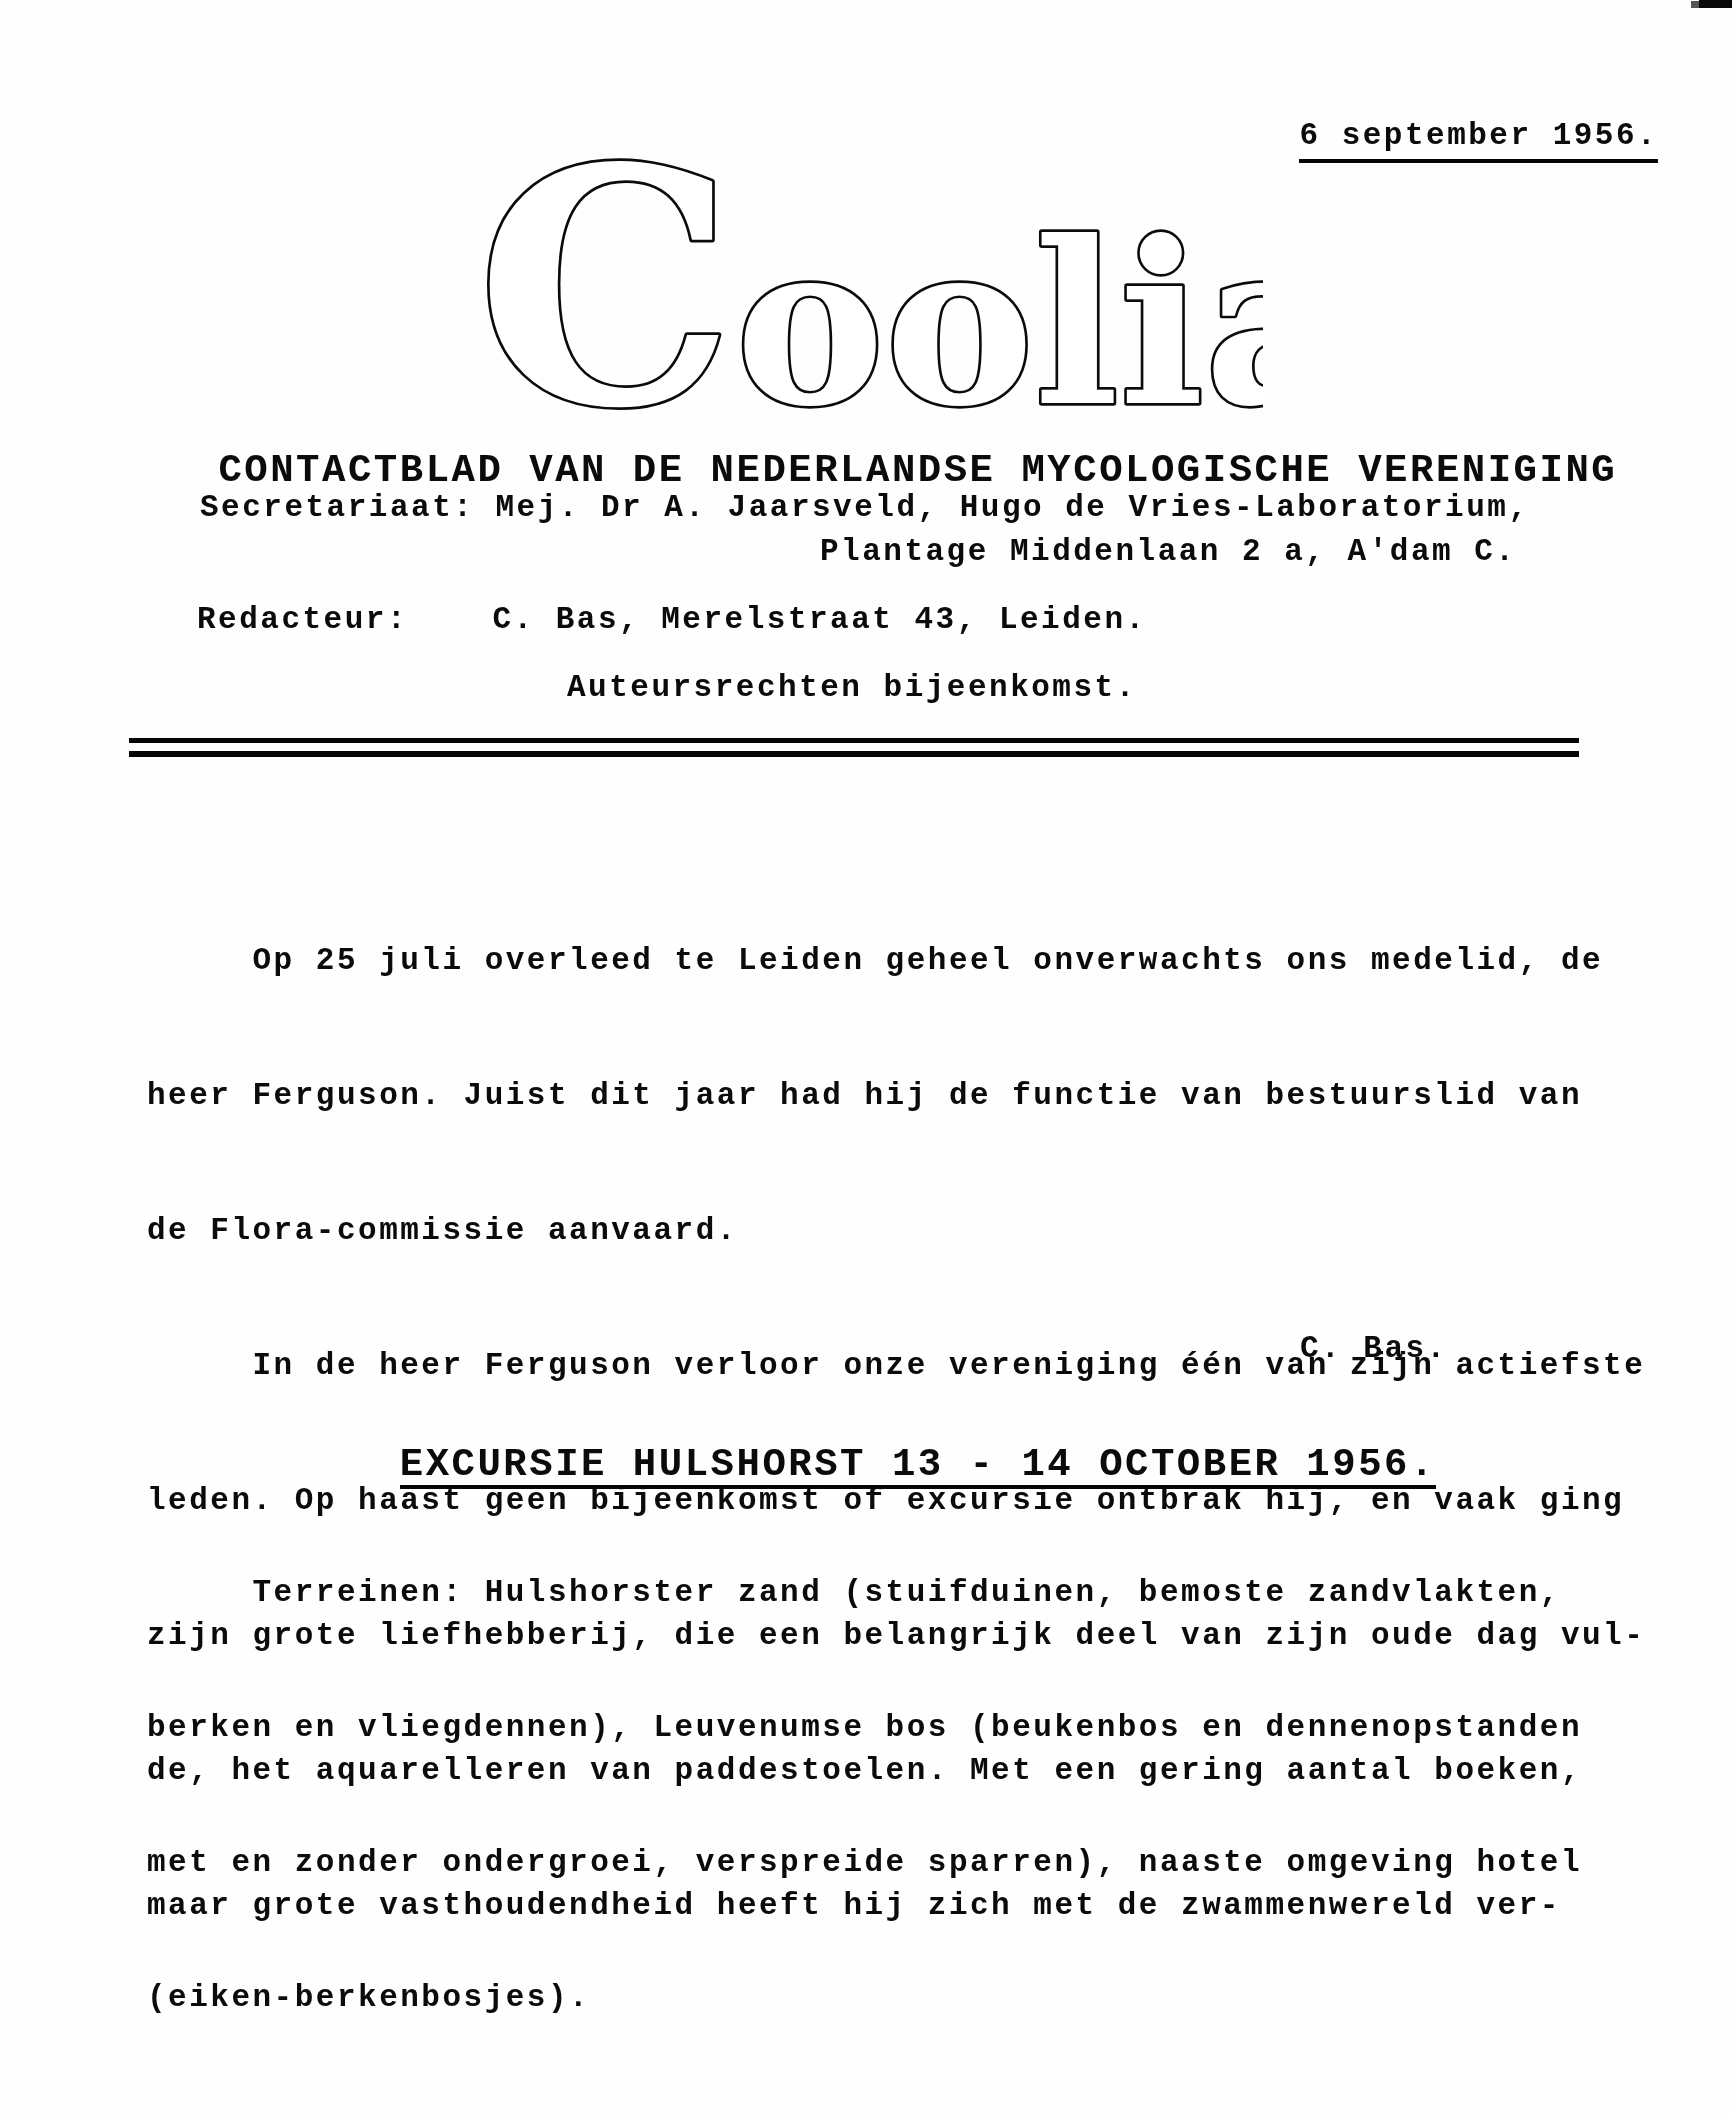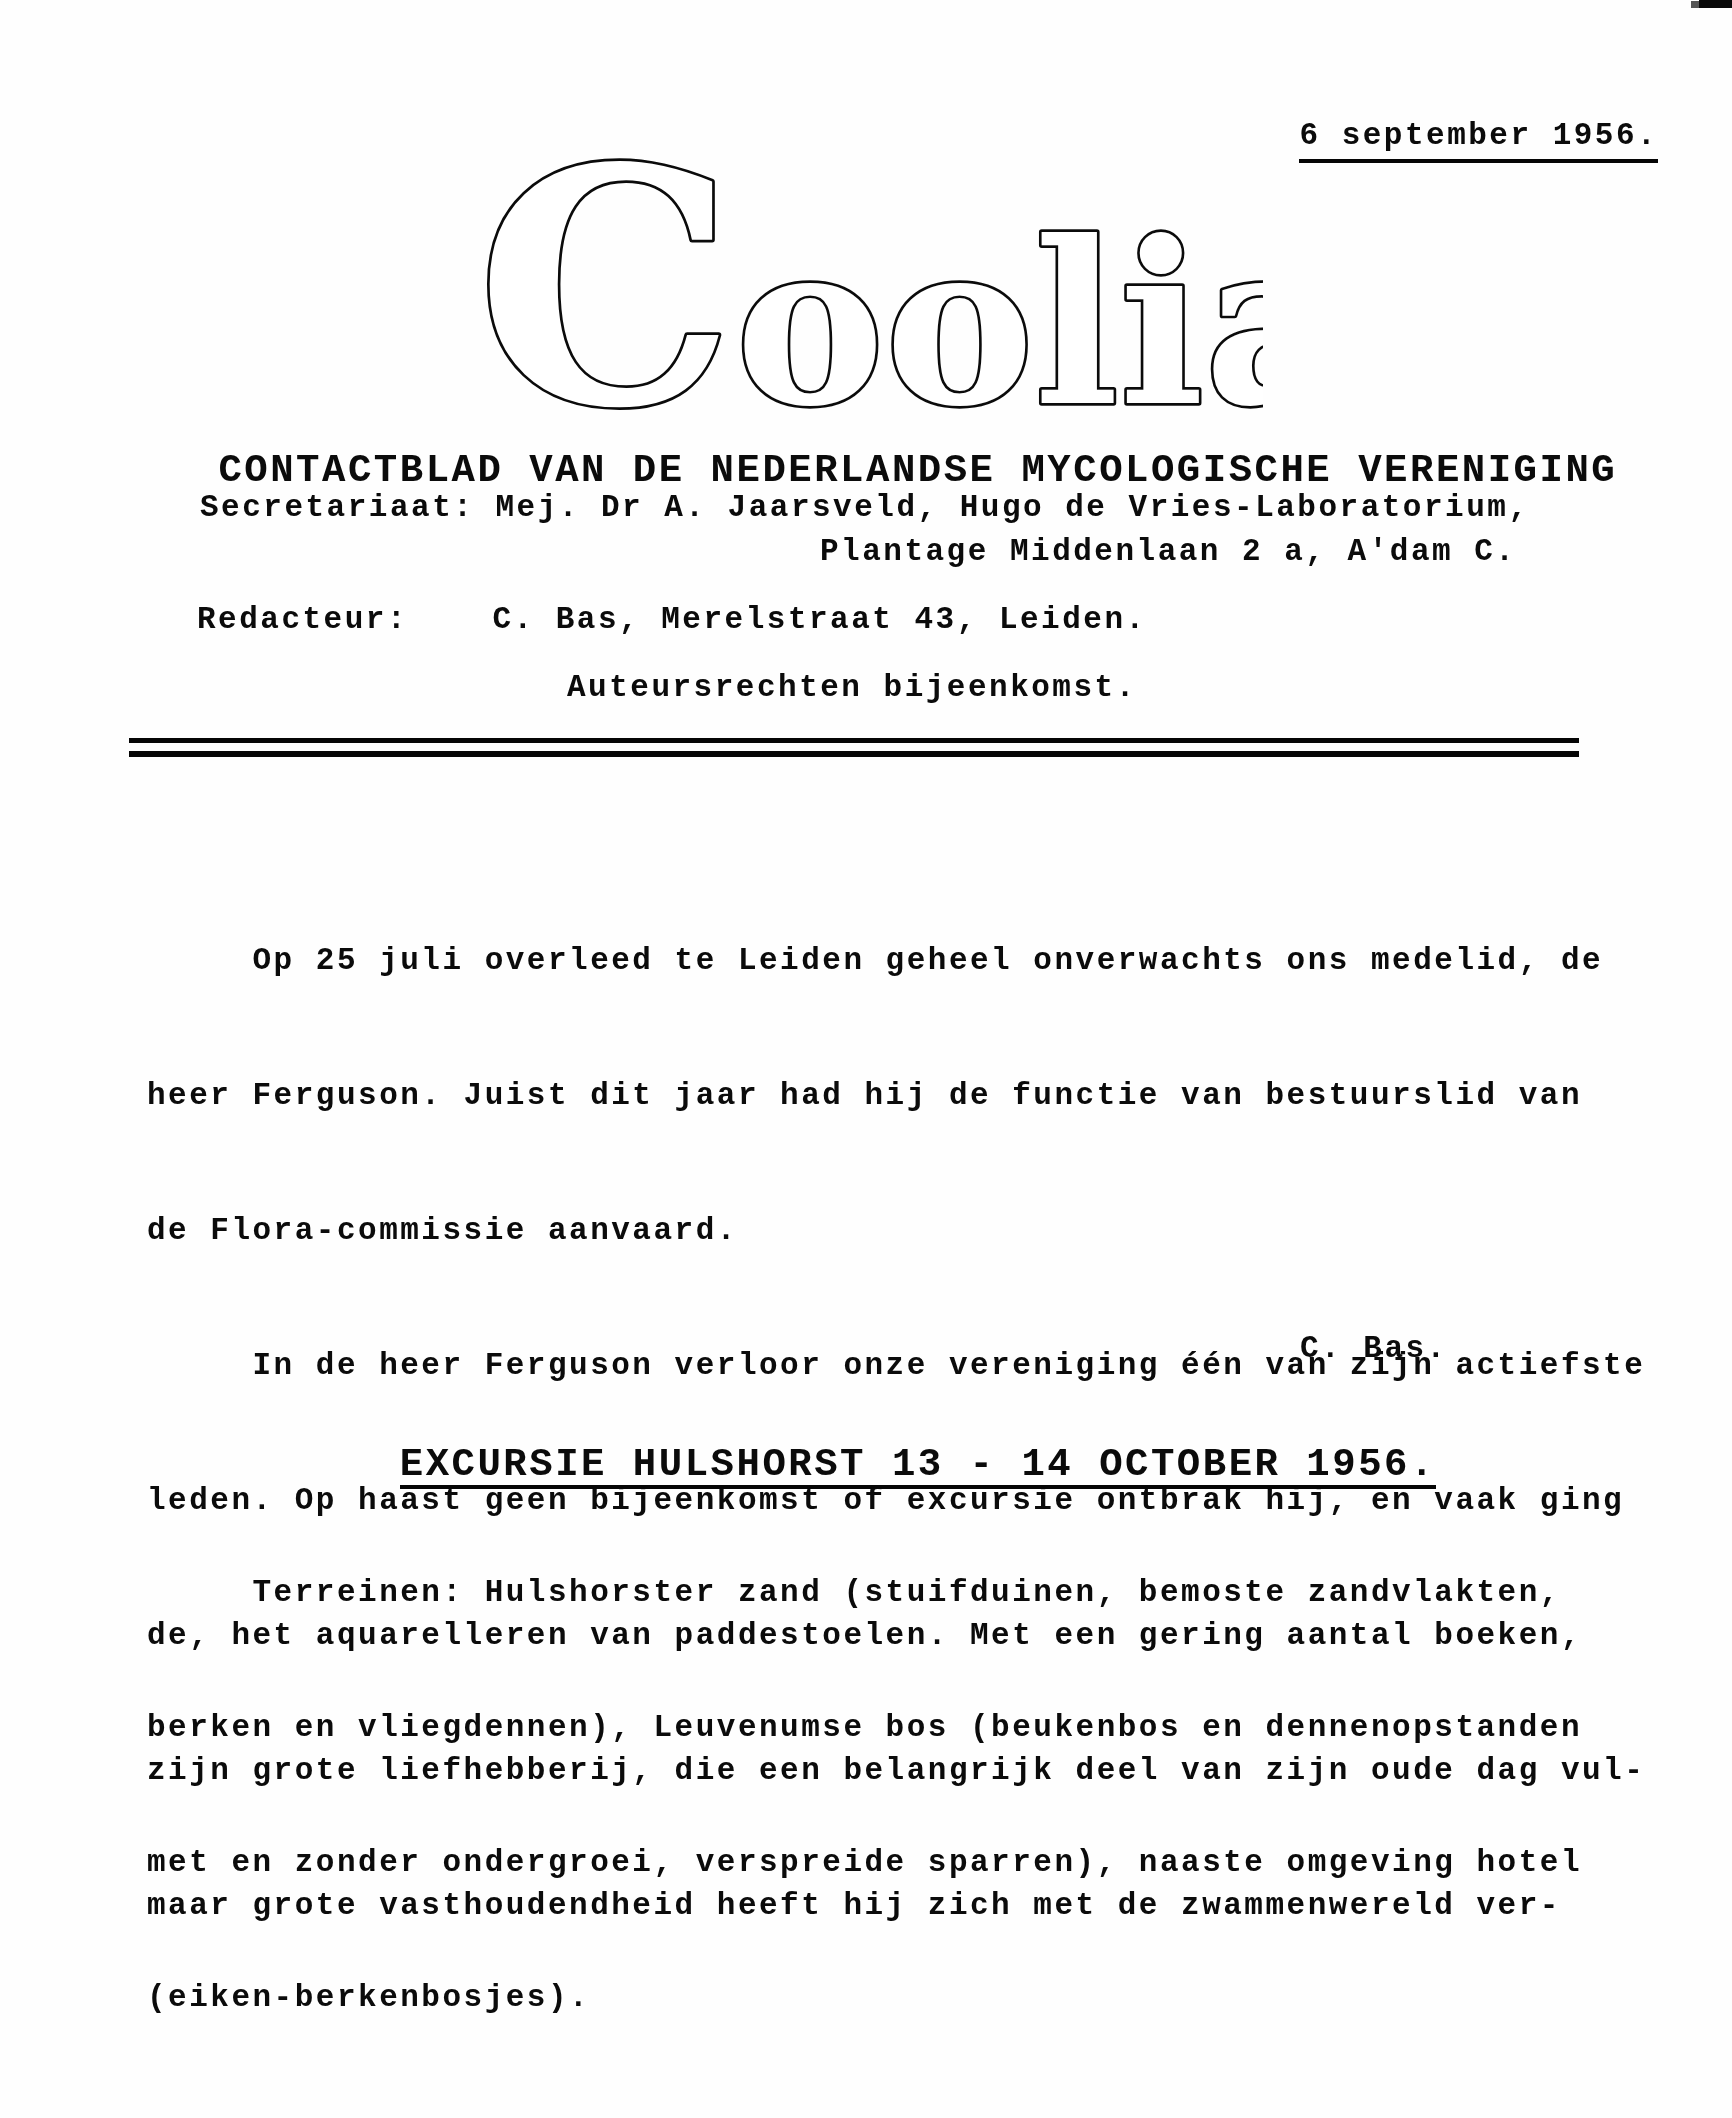--- a/index.html
+++ b/index.html
@@ -95,22 +95,22 @@
   <div id="rule-top" class="rule"></div>
   <div id="rule-bottom" class="rule"></div>
 
 
   <div class="txt line-block" style="left:147px; top:848px;">
     <div>     Op 25 juli overleed te Leiden geheel onverwachts ons medelid, de</div>
     <div>heer Ferguson. Juist dit jaar had hij de functie van bestuurslid van</div>
     <div>de Flora-commissie aanvaard.</div>
     <div>     In de heer Ferguson verloor onze vereniging één van zijn actiefste</div>
     <div>leden. Op haast geen bijeenkomst of excursie ontbrak hij, en vaak ging</div>
+    <div>zijn grote liefhebberij, die een belangrijk deel van zijn oude dag vul-</div>
     <div>de, het aquarelleren van paddestoelen. Met een gering aantal boeken,</div>
-    <div>zijn grote liefhebberij, die een belangrijk deel van zijn oude dag vul-</div>
     <div>maar grote vasthoudendheid heeft hij zich met de zwammenwereld ver-</div>
     
     
   </div>
 
   <div class="txt single" style="left:1300px; top:1333px;">C. Bas.</div>
 
   <div class="center-wrap" style="top:1419px;">
     <span class="head-underline">EXCURSIE HULSHORST 13 - 14 OCTOBER 1956.</span>
   </div>

